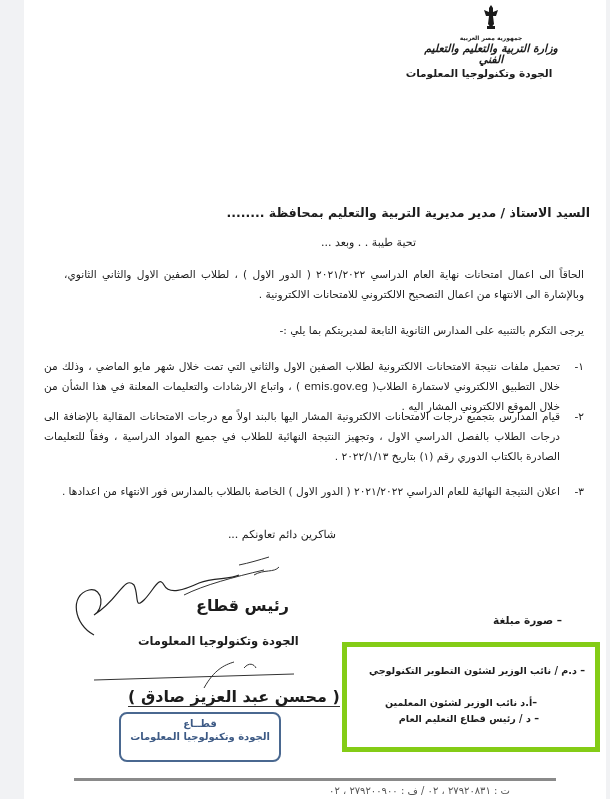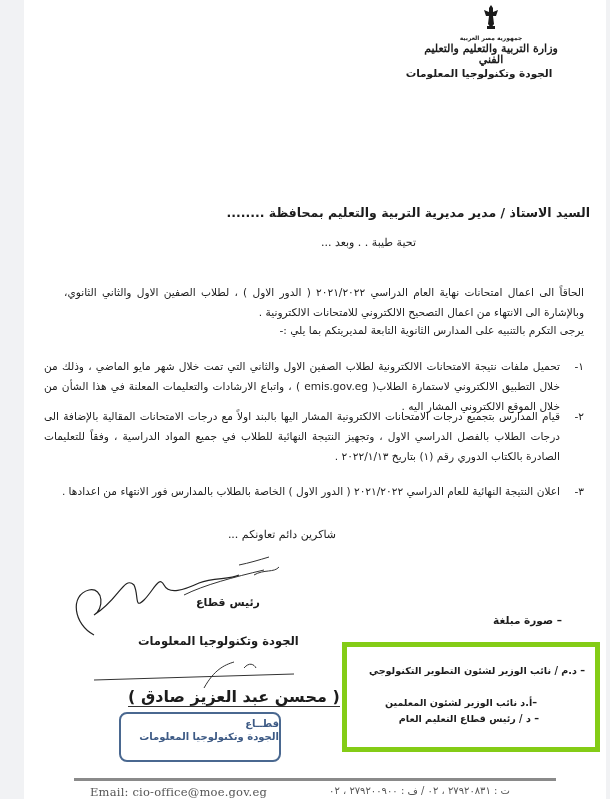--- a/index.html
+++ b/index.html
@@ -13,47 +13,47 @@
     position:absolute; left:24px; top:0; width:582px; height:799px;
     background:#ffffff;
   }
   .rtl { direction:rtl; unicode-bidi:embed; }
   .abs { position:absolute; }
 
   
   .logo-block { position:absolute; right:60px; top:4px; width:150px; text-align:center; }
   .eagle { width:20px; height:26px; margin:0 auto; position:relative; left:20px; }
   .logo-small { font-size:6px; font-weight:bold; margin-top:0px; text-align:center; position:relative; left:20px; }
-  .ministry-calli { font-family:"DejaVu Serif", serif; font-size:11px; font-weight:bold; line-height:11px; margin-top:2px; position:relative; left:20px; }
+  .ministry-calli { font-family:"DejaVu Serif", serif; font-size:11px; font-weight:bold; line-height:11px; margin-top:2px; position:relative; left:20px;font-style:italic; }
   .sector-title { font-size:12px; font-weight:bold; margin-top:4px; position:relative; left:26px;}
   .sector-sub { font-size:10.5px; font-weight:bold; margin-top:2px; position:relative; left:8px; }
 
   .addressee { position:absolute; right:16px; top:205px; font-size:12.5px; font-weight:bold; }
   .greeting { position:absolute; right:190px; top:236px; font-family:"DejaVu Serif", serif; font-size:11px; }
 
   .para { position:absolute; right:22px; width:520px; font-size:10.6px; line-height:20px; text-align:justify; font-family:"DejaVu Sans", sans-serif; }
-  .para1 { top:282px; }
+  .para1 { top:264px; }
   .request { top:320px; }
   .item { position:absolute; right:22px; width:540px; font-size:10.6px; line-height:20px; }
   .item .num { position:absolute; right:0; top:0; width:22px; }
   .item .txt { margin-right:24px; text-align:justify; }
   .item1 { top:356px; }
   .item2 { top:406px; }
   .item3 { top:481px; }
 
   .thanks { position:absolute; right:270px; top:528px; font-family:"DejaVu Serif", serif; font-size:11px; }
 
-  .sign-title { position:absolute; left:172px; top:596px; font-size:11px; font-weight:bold; }
+  .sign-title { position:absolute; left:172px; top:596px; font-size:16px; font-weight:bold; }
   .sign-sub { position:absolute; left:114px; top:634px; font-size:11.5px; font-weight:bold; }
   .sign-name { position:absolute; left:104px; top:687px; font-size:16px; font-weight:bold; border-bottom:1px solid #333; }
   .signature { position:absolute; left:40px; top:555px; }
 
   .stamp {
     position:absolute; left:95px; top:712px; width:158px; height:46px;
-    border:2px solid #4a6890; border-radius:8px; color:#3d5a85; text-align:right;
+    border:2px solid #4a6890; border-radius:8px; color:#3d5a85; text-align:center;
   }
   .stamp-l1 { font-size:10px; margin-top:4px; font-weight:bold; }
   .stamp-l2 { font-size:10px; margin-top:2px; font-weight:bold; }
 
   .copy-label { position:absolute; right:44px; top:614px; font-size:10.5px; font-weight:bold;text-align:center; }
   .copy-box {
     position:absolute; left:318px; top:642px; width:248px; height:100px;
     border:5px solid #84cc16;
   }
   .copy-item { position:absolute; right:10px; font-size:9.6px; font-weight:bold; white-space:nowrap; }
@@ -117,15 +117,14 @@
   </div>
 
   <div class="copy-label rtl">– صورة مبلغة</div>
   <div class="copy-box rtl">
     <div class="copy-item ci1">– د.م / نائب الوزير لشئون التطوير التكنولوجي</div>
     <div class="copy-item ci2">–أ.د نائب الوزير لشئون المعلمين</div>
     <div class="copy-item ci3">– د / رئيس قطاع التعليم العام</div>
   </div>
 
   <div class="footer-rule"></div>
-  <div class="footer-email">Email: cio-office@moe.gov.eg</div>
   <div class="footer-phone rtl">ت : ٢٧٩٢٠٨٣١ ، ٠٢ / ف : ٢٧٩٢٠٠٩٠٠ ، ٠٢</div>
 </div>
 
 </body></html>

